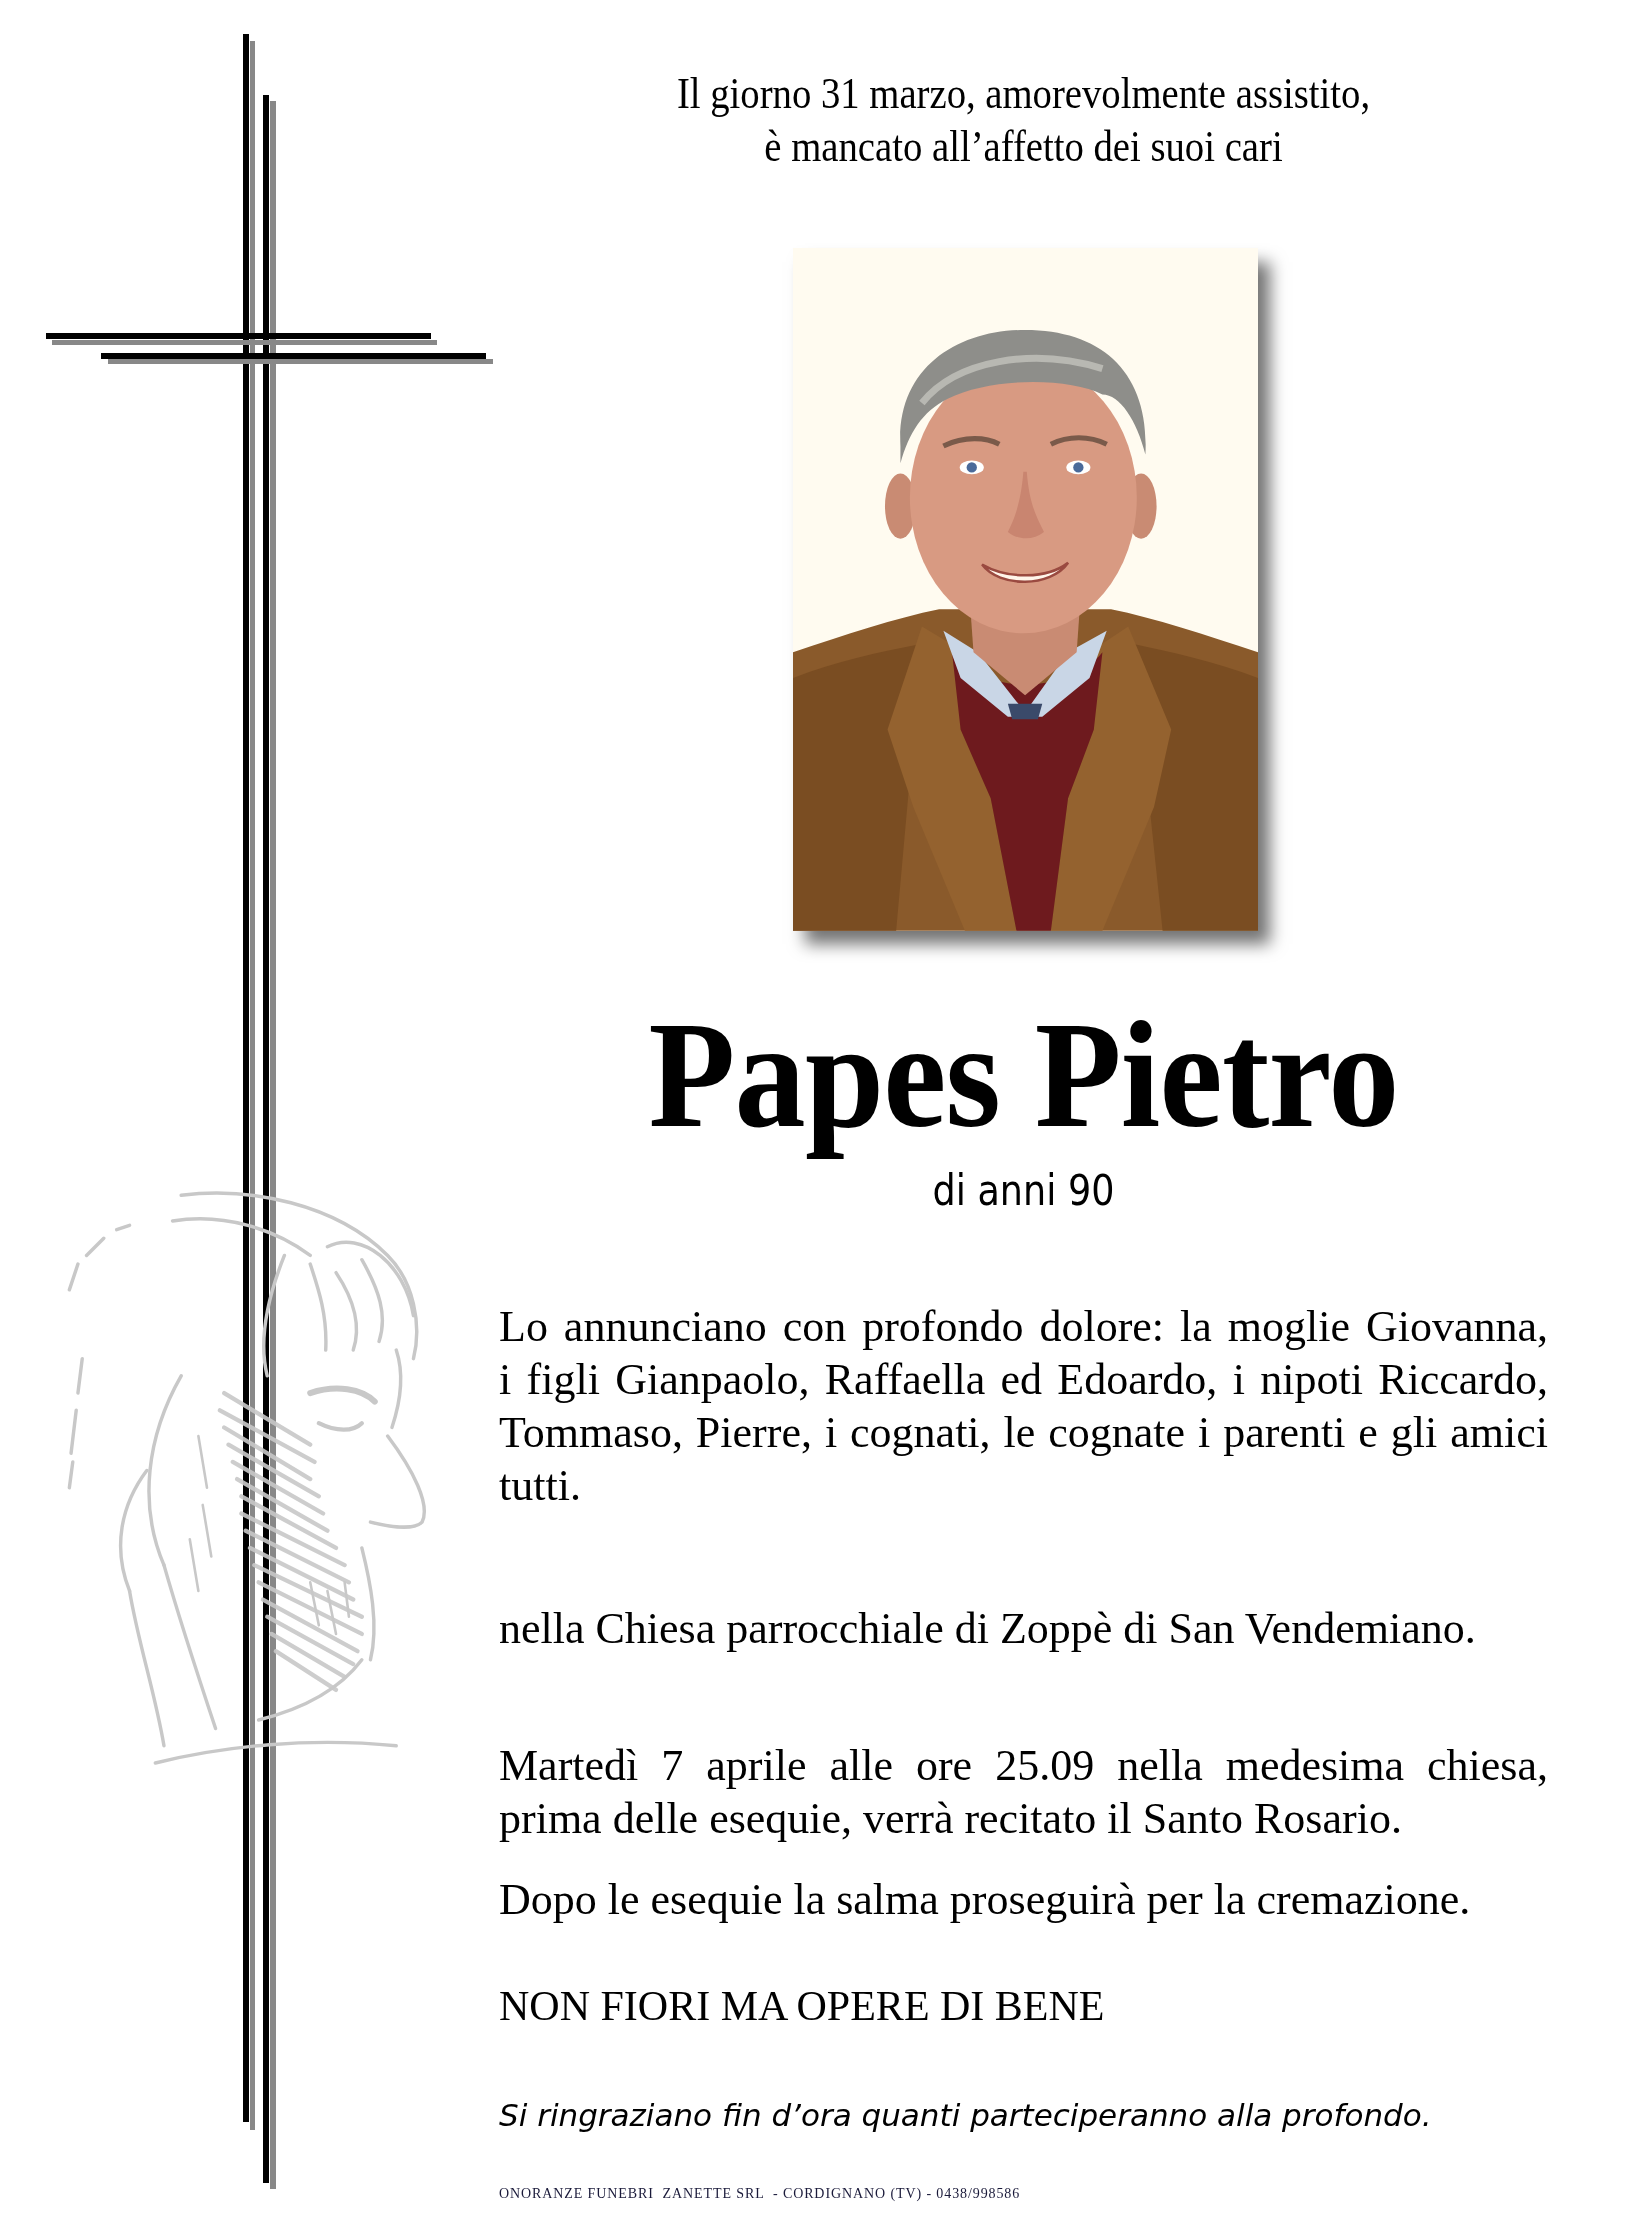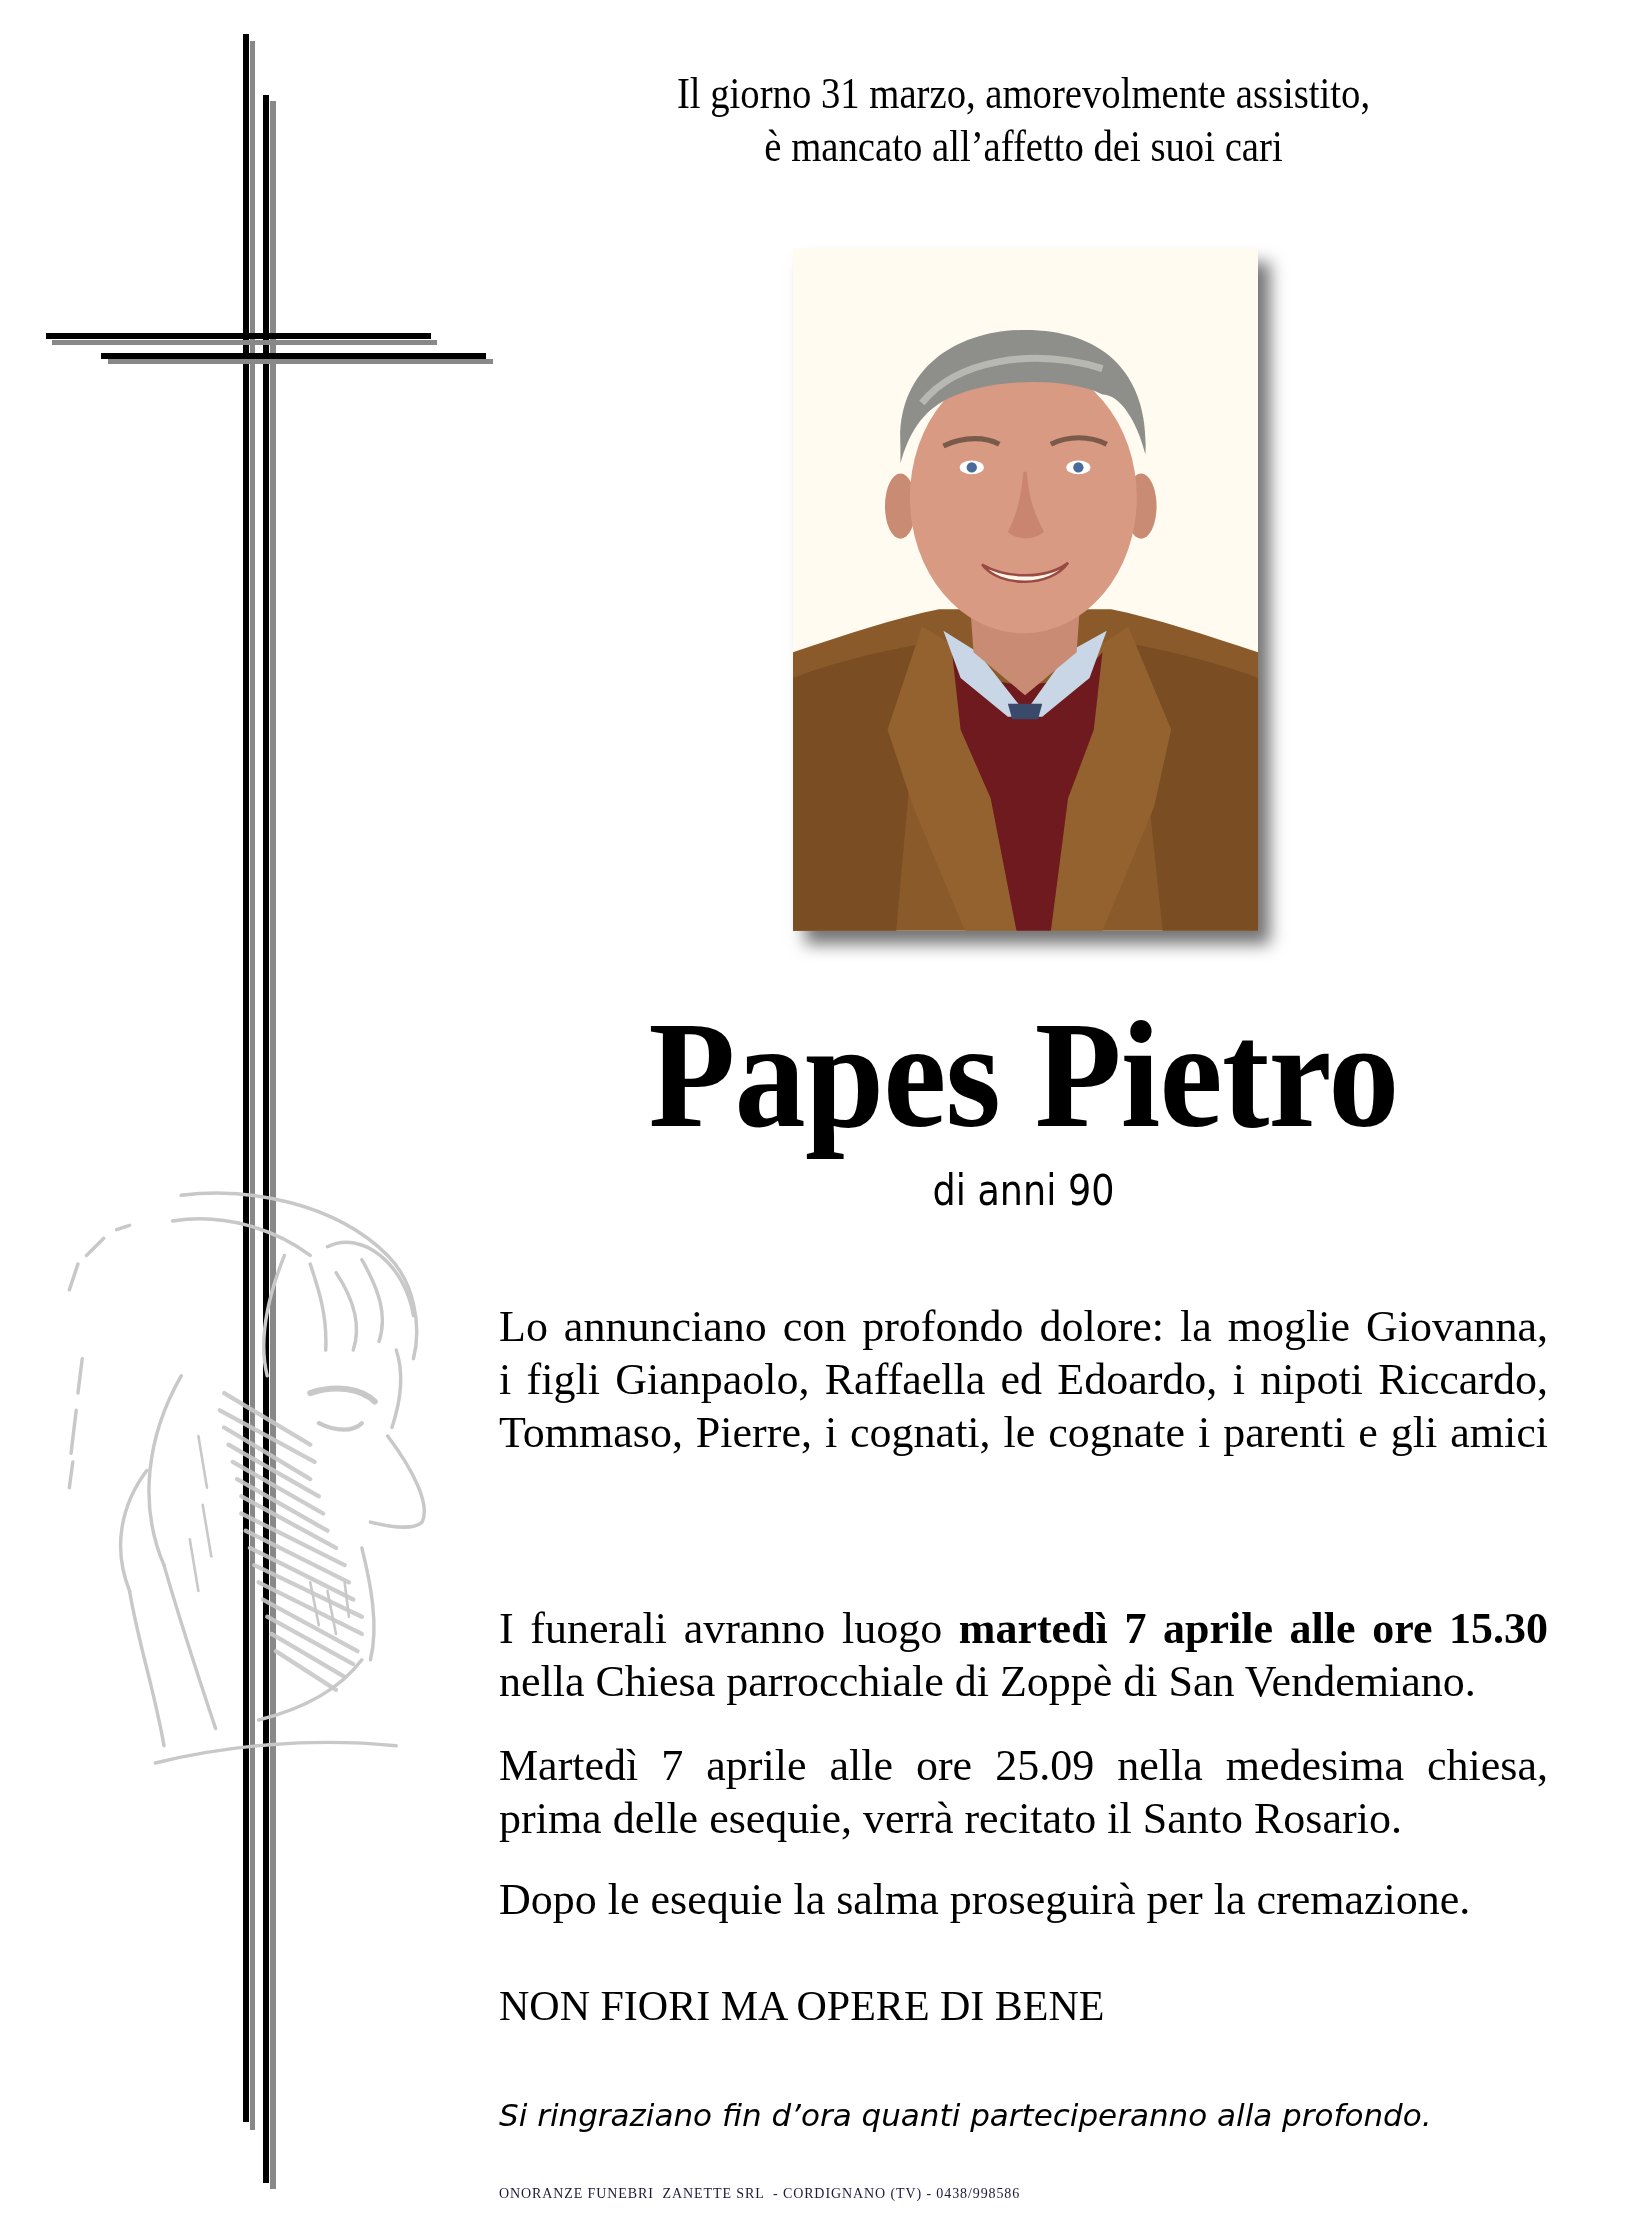--- a/index.html
+++ b/index.html
@@ -148,26 +148,24 @@
   </svg>
 </div>
 
 <div class="abs name serif">Papes Pietro</div>
 <div class="abs age sans">di anni 90</div>
 
 <div class="abs body-block serif" style="top:1300px;">
   <div class="para-justify-all" style="text-align-last: justify;">Lo annunciano con profondo dolore: la moglie Giovanna,</div>
   <div class="para-justify-all">i figli Gianpaolo, Raffaella ed Edoardo, i nipoti Riccardo,</div>
   <div class="para-justify-all">Tommaso, Pierre, i cognati, le cognate i parenti e gli amici</div>
+  <div>tutti.</div>
 </div>
 
 <div class="abs body-block serif" style="top:1602px;">
-  <div class="para-justify-all">
-    <span>I funerali avranno luogo </span><b>martedì 7 aprile alle ore 15.30</b>
-  </div>
   <div>nella Chiesa parrocchiale di Zoppè di San Vendemiano.</div>
 </div>
 
 <div class="abs body-block serif" style="top:1739px;">
   <div class="para-justify-all">Martedì 7 aprile alle ore 25.09 nella medesima chiesa,</div>
   <div>prima delle esequie, verrà recitato il Santo Rosario.</div>
 </div>
 
 <div class="abs body-block serif" style="top:1873px;">Dopo le esequie la salma proseguirà per la cremazione.</div>
 

